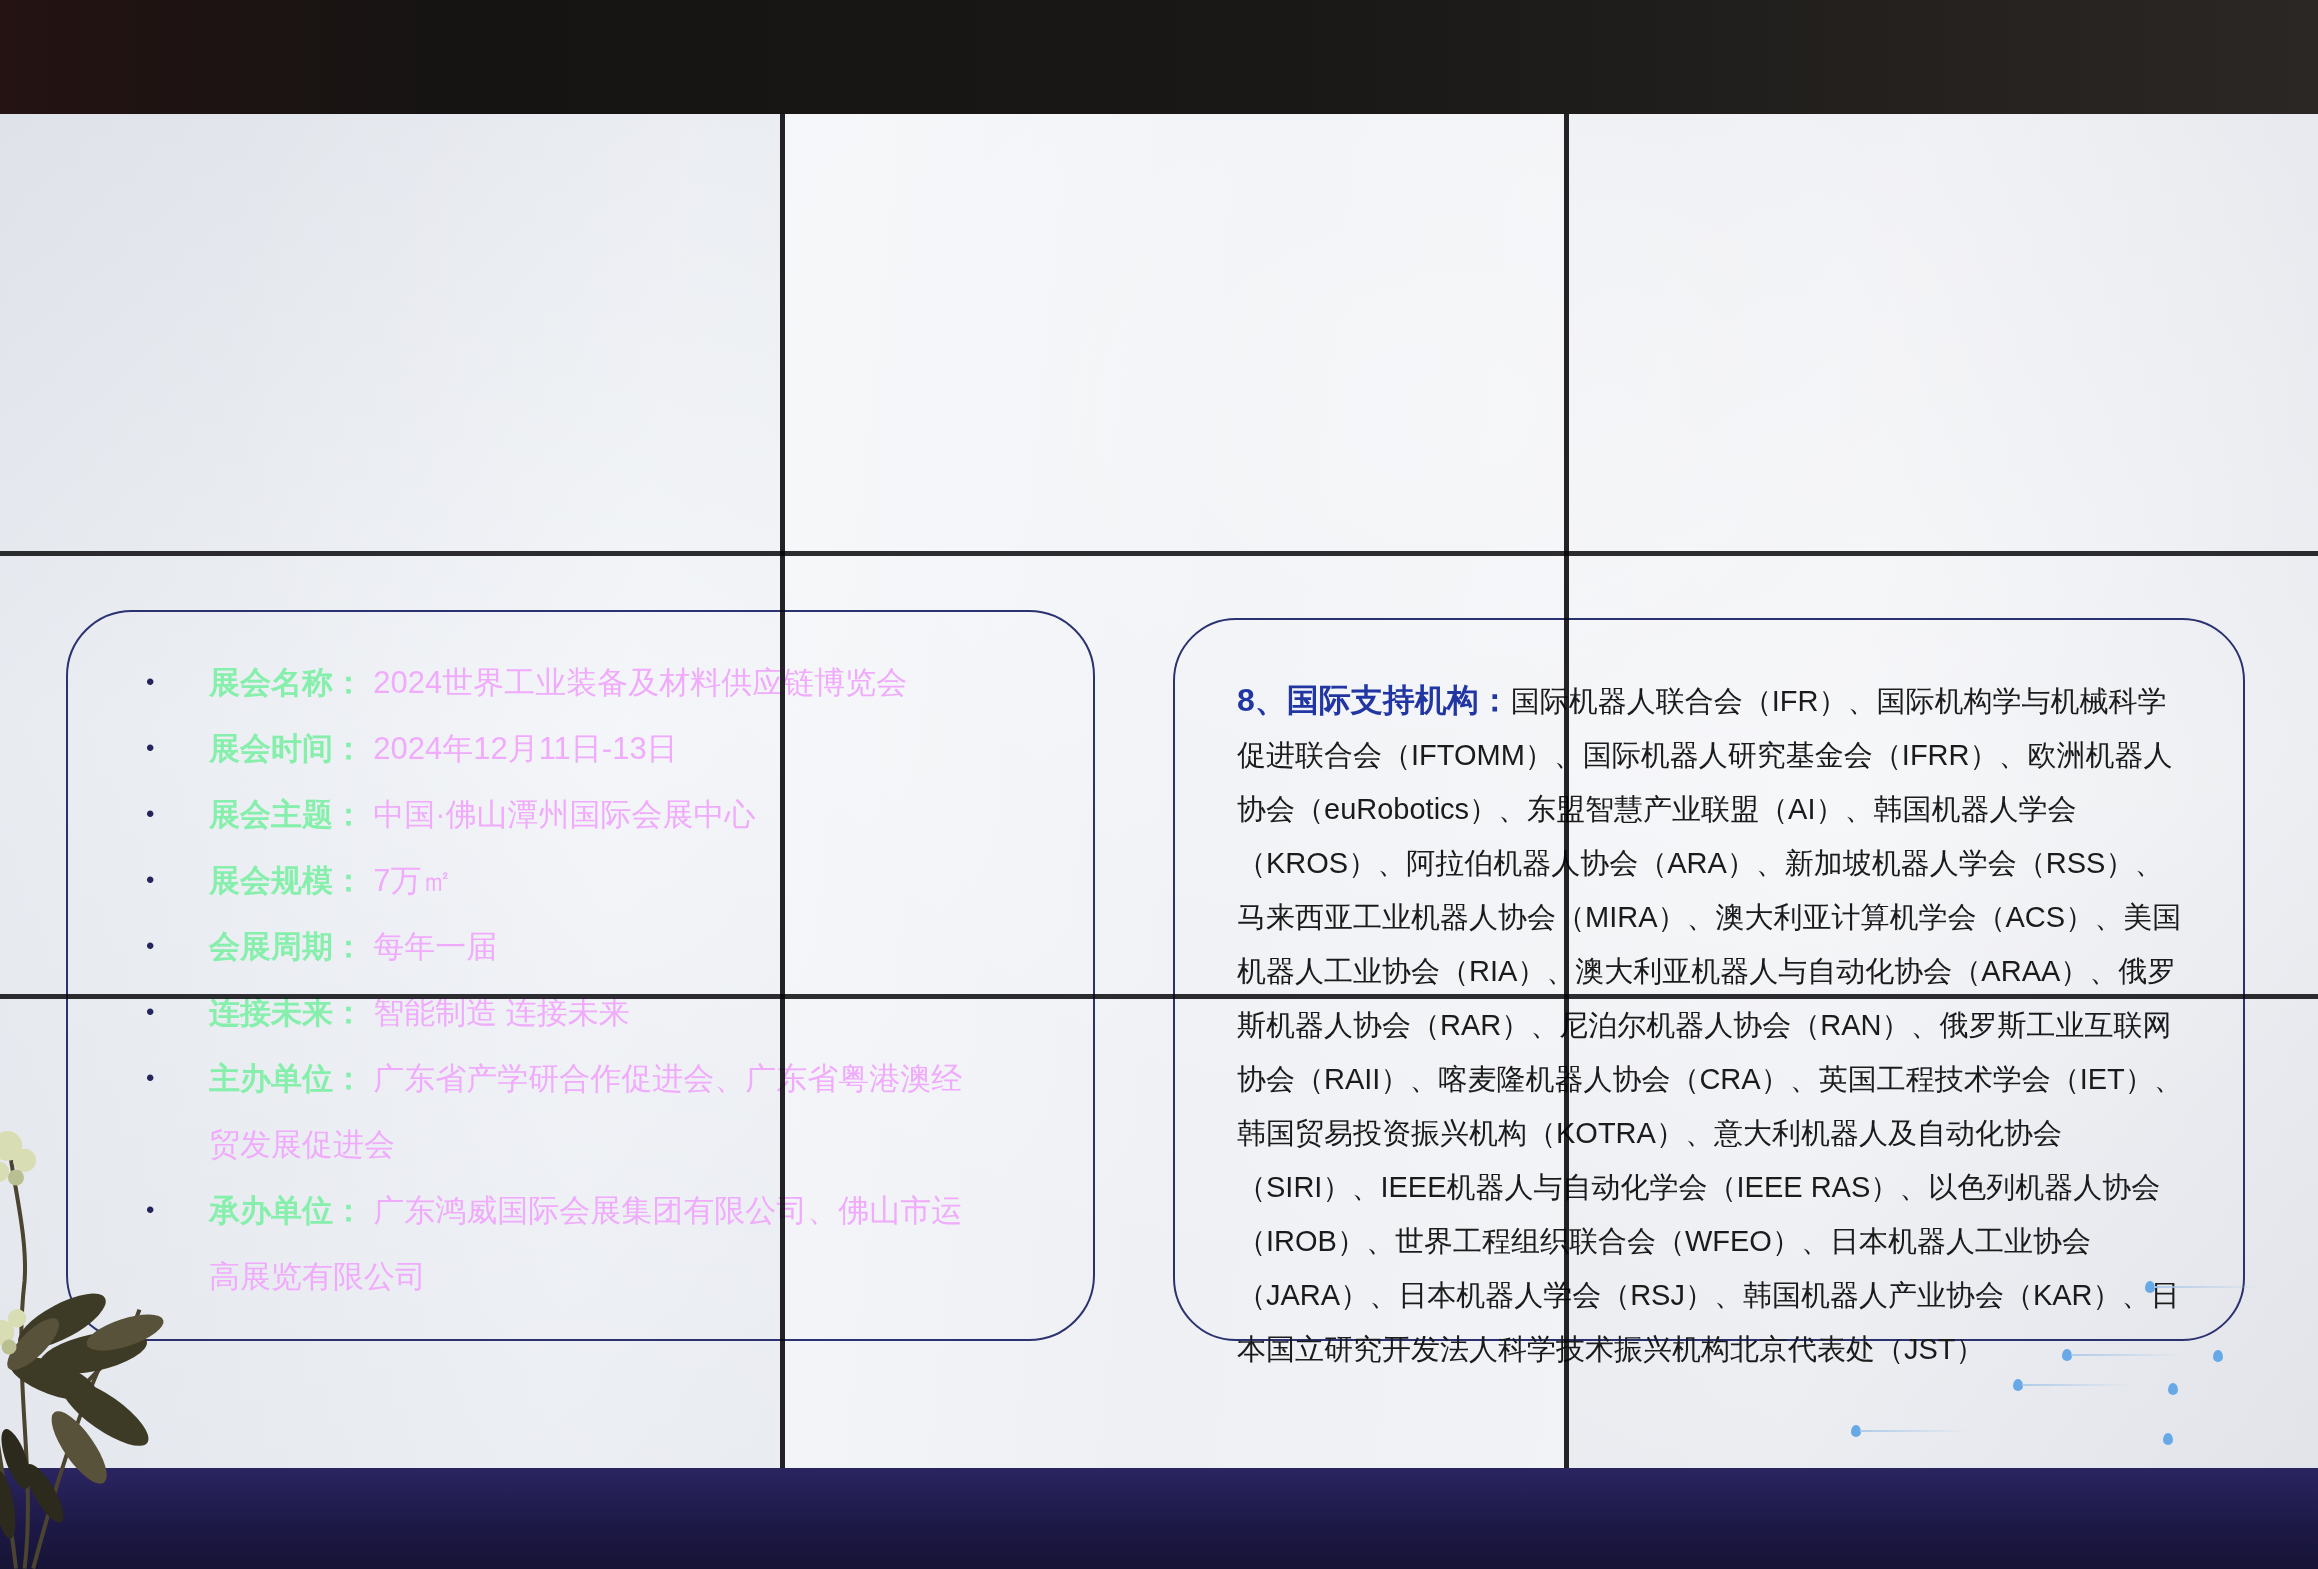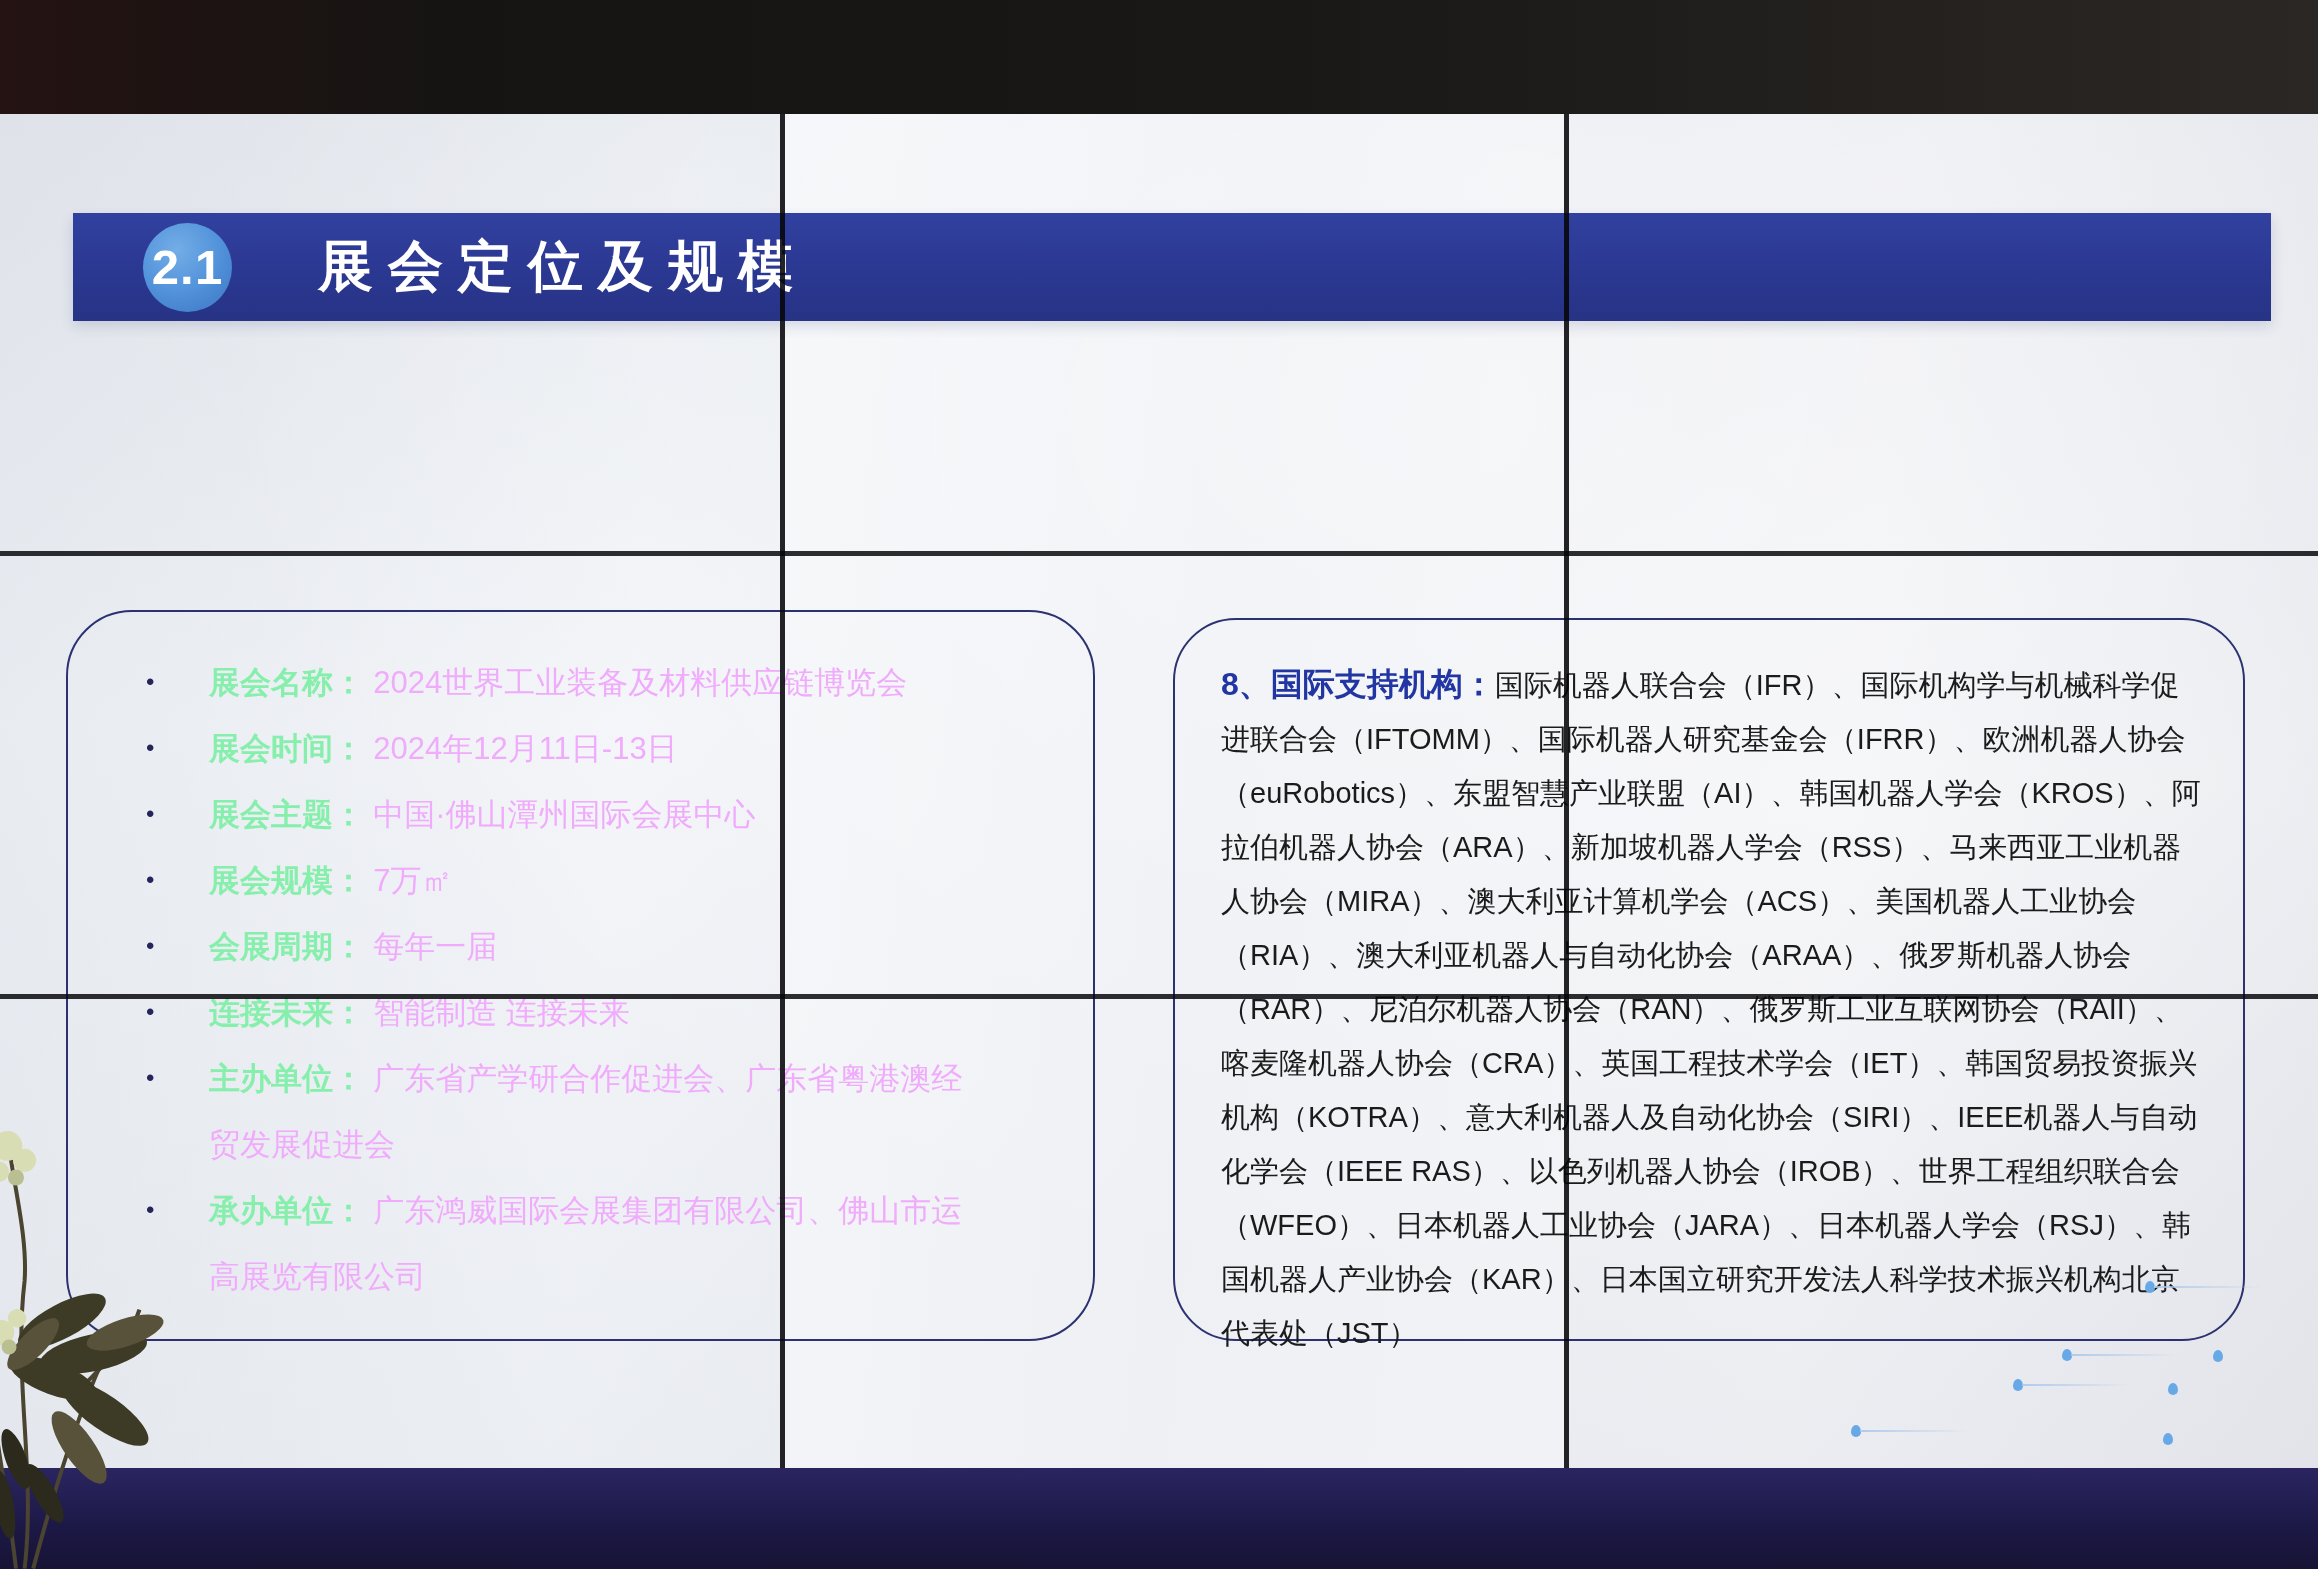--- a/index.html
+++ b/index.html
@@ -45,21 +45,21 @@
   .info-list{list-style:none;margin:0;padding:38px 0 0 58px;}
   .info-list li{position:relative;padding-left:83px;width:765px;
     font-size:31px;line-height:66px;color:#151515;}
   .info-list .marker{position:absolute;left:20px;top:-1.2px;font-size:24px;color:#23255c;}
   .info-list .label{color:#86efac;font-weight:700;}
   .info-list .value{color:#f0abfc;margin-left:9.2px;}
 
   
   .support-box{position:absolute;left:1173px;top:618px;width:1072px;height:723px;z-index:10;
     border:2.3px solid #2c3270;border-radius:63px;box-sizing:border-box;}
-  .support-text{margin:0;padding:37px 40px 0 46px;font-size:29px;line-height:54px;color:#1b1b1b;}
+  .support-text{margin:16px;padding:37px 40px 0 46px;font-size:29px;line-height:54px;color:#1b1b1b;}
   .support-text .lead{font-size:32px;font-weight:700;color:#2136a2;}
 
   
   .comet{position:absolute;z-index:12;}
   .comet .dot{width:9.8px;height:12px;background:#67a9e6;
     border-radius:50% 50% 50% 50%/58% 58% 42% 42%;}
   .comet .trail{position:absolute;left:8.6px;top:4.6px;width:109px;height:2.3px;
     background:linear-gradient(90deg,rgba(170,200,232,.9),rgba(170,200,232,0));}
 
   
@@ -68,26 +68,20 @@
 </head>
 <body>
 
 <div id="stage">
 
   <div class="screen"></div>
   <div class="tint-left"></div>
   <div class="tint-right"></div>
   <div class="sheen"></div>
 
-  <div class="banner">
-    <div class="badge">
-      <span>2.1</span>
-    </div>
-    <h1>展会定位及规模</h1>
-  </div>
 
 
   <div class="info-box">
     <ul class="info-list">
       <li>
         <span class="marker">•</span><span class="label">展会名称：</span><span class="value">2024世界工业装备及材料供应链博览会</span>
       </li>
       <li>
         <span class="marker">•</span><span class="label">展会时间：</span><span class="value">2024年12月11日-13日</span>
       </li>

